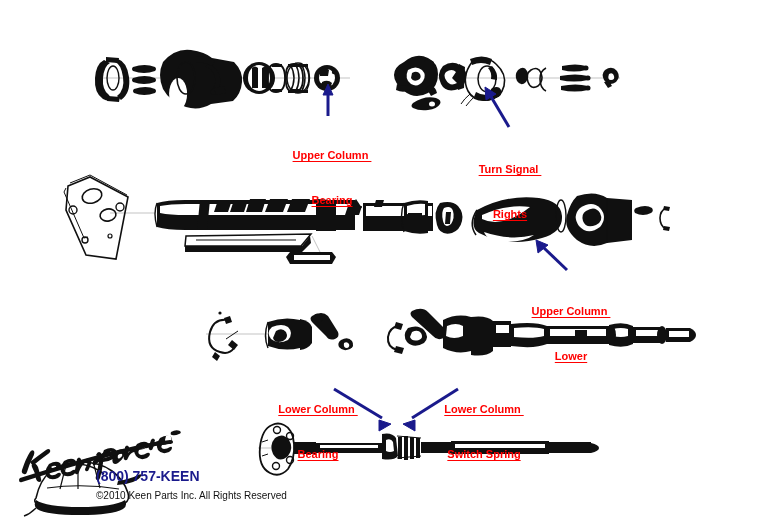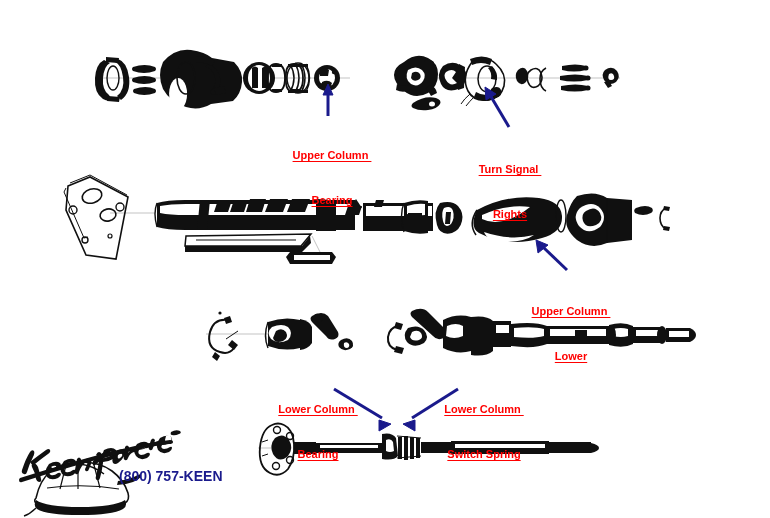--- a/index.html
+++ b/index.html
@@ -5,21 +5,21 @@
 <style>
   html,body{margin:0;padding:0;background:#ffffff;}
   body{width:770px;height:518px;position:relative;overflow:hidden;
        font-family:"Liberation Sans",sans-serif;}
   #stage{position:absolute;left:0;top:0;width:770px;height:518px;background:#fff;}
   .layer{position:absolute;left:0;top:0;width:770px;height:518px;}
   .callout{position:absolute;color:#FF0000;font-weight:bold;font-size:11px;
            line-height:15px;text-align:center;white-space:pre;letter-spacing:0px;}
   .callout span{display:block;text-decoration:underline;text-underline-offset:2px;}
   .phone{position:absolute;color:#1a1a8c;font-weight:bold;font-size:14px;
-         letter-spacing:0px;white-space:nowrap;padding-left:23px;}
+         letter-spacing:0px;white-space:nowrap;}
   .copy{position:absolute;color:#111111;font-size:10px;white-space:nowrap;
         font-family:"Liberation Sans",sans-serif;}
   svg{display:block;}
   .ink{fill:#101010;}
   .inkl{stroke:#101010;fill:none;}
   .arrow{stroke:#1a1a8c;fill:#1a1a8c;}
   .thin{stroke:#aaaaaa;stroke-width:.7;fill:none;}
 </style>
 </head>
 <body>
@@ -412,14 +412,15 @@
       <path class="ink" d="M36 500 q10 7 44 7 q34 0 45 -7 q3 6 -2 9 q-11 6 -43 6 q-33 0 -43 -6 q-4 -3 -1 -9 z"></path>
       <path class="inkl" d="M52 470 q14 -8 28 -6 q14 2 24 10" stroke-width="1.4"></path>
       <path class="inkl" d="M66 465 l-6 24 m18 -26 l0 26 m16 -24 l6 23" stroke-width="1.2"></path>
       <path class="inkl" d="M47 488 q36 -5 72 1" stroke-width="1.2"></path>
       <path class="ink" d="M118 481 q12 -2 20 -6 q4 -2 3 1 q-1 3 -8 6 q-8 3 -16 3 z"></path>
       <path class="inkl" d="M36 508 q-6 6 -12 8" stroke-width="1.4"></path>
     </g>
   </svg>
 
   <div class="phone" style="left:96px;top:468px;">(800) 757-KEEN</div>
+  <div class="copy" style="left:96px;top:490px;">©2010 Keen Parts Inc. All Rights Reserved</div>
 
 </div>
 
 </body></html>

